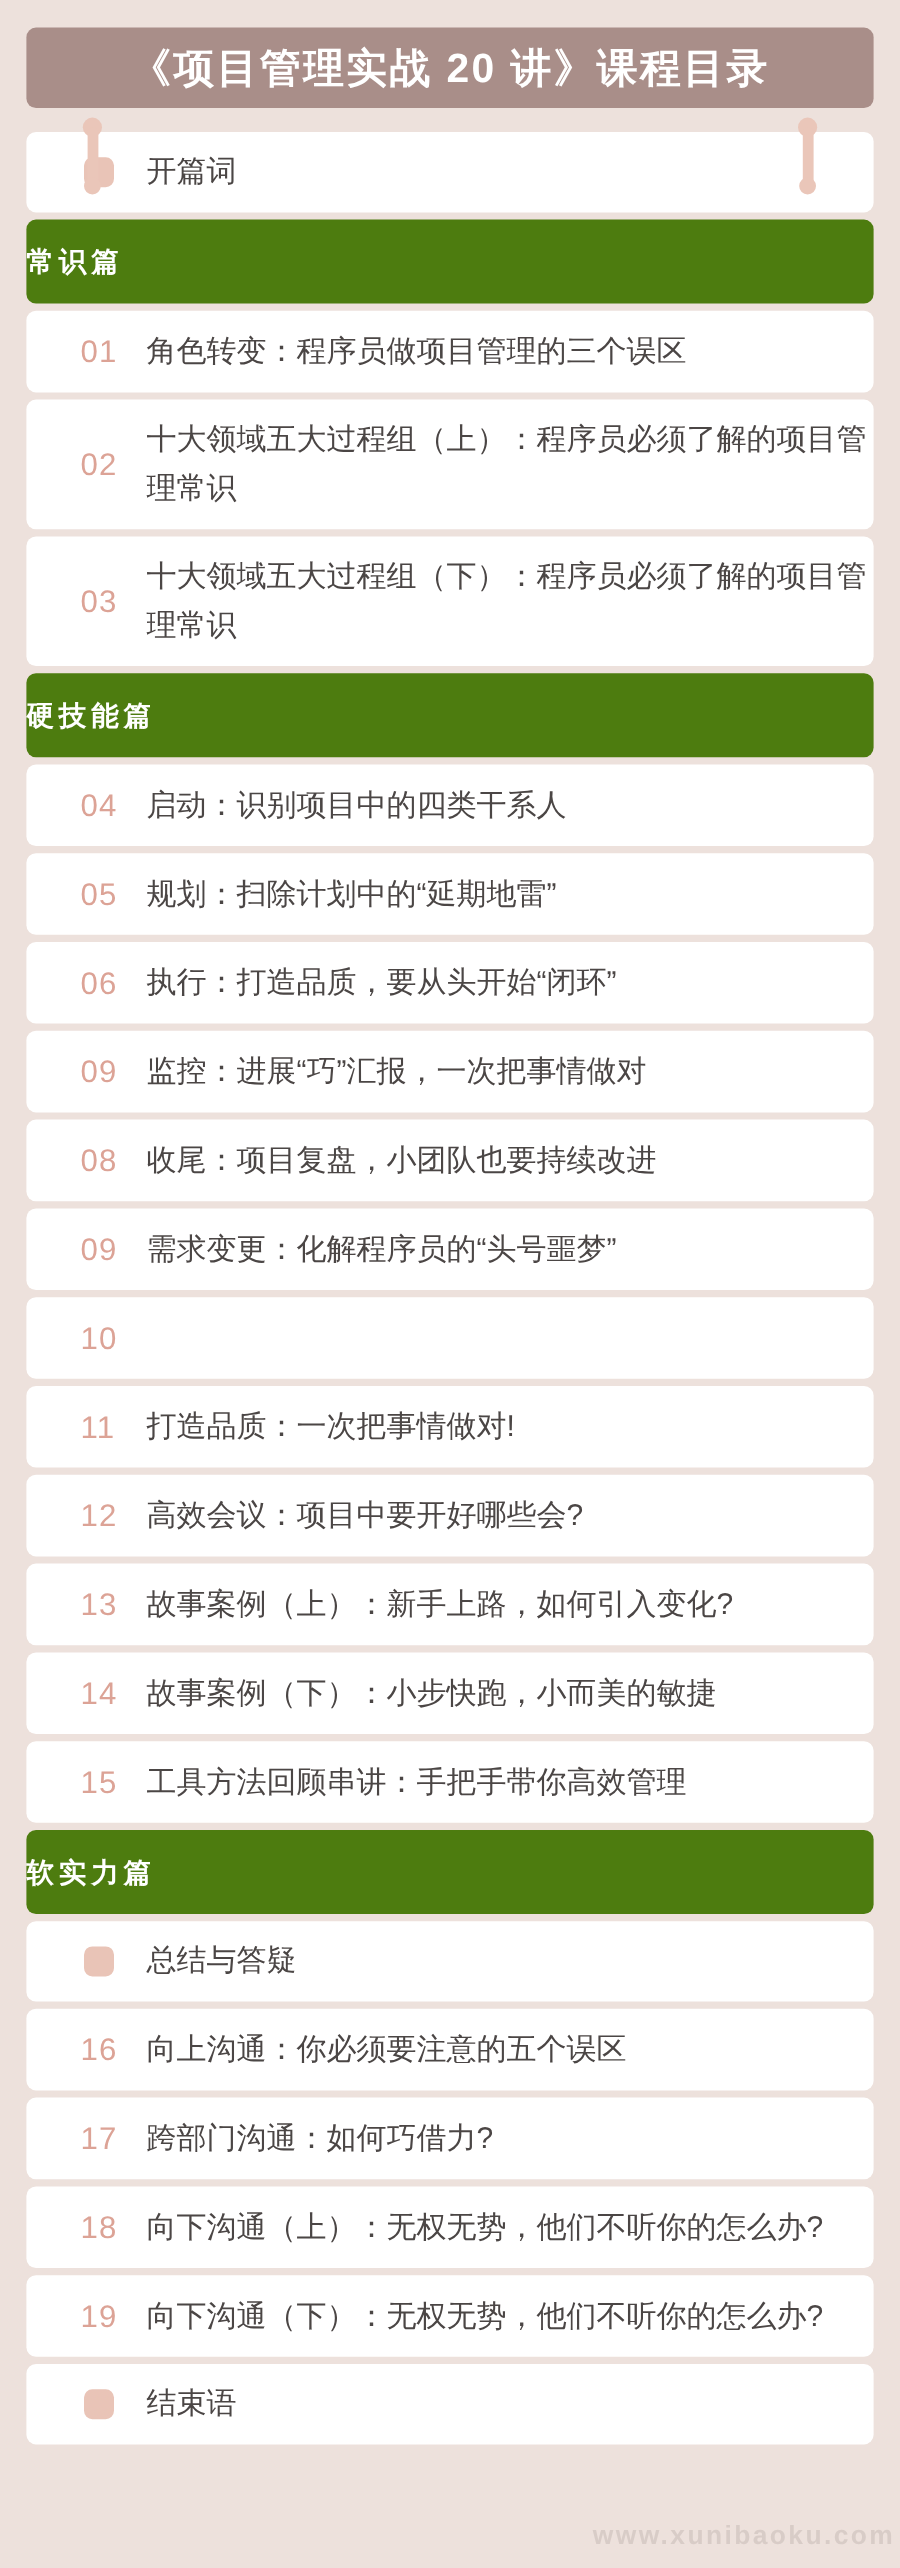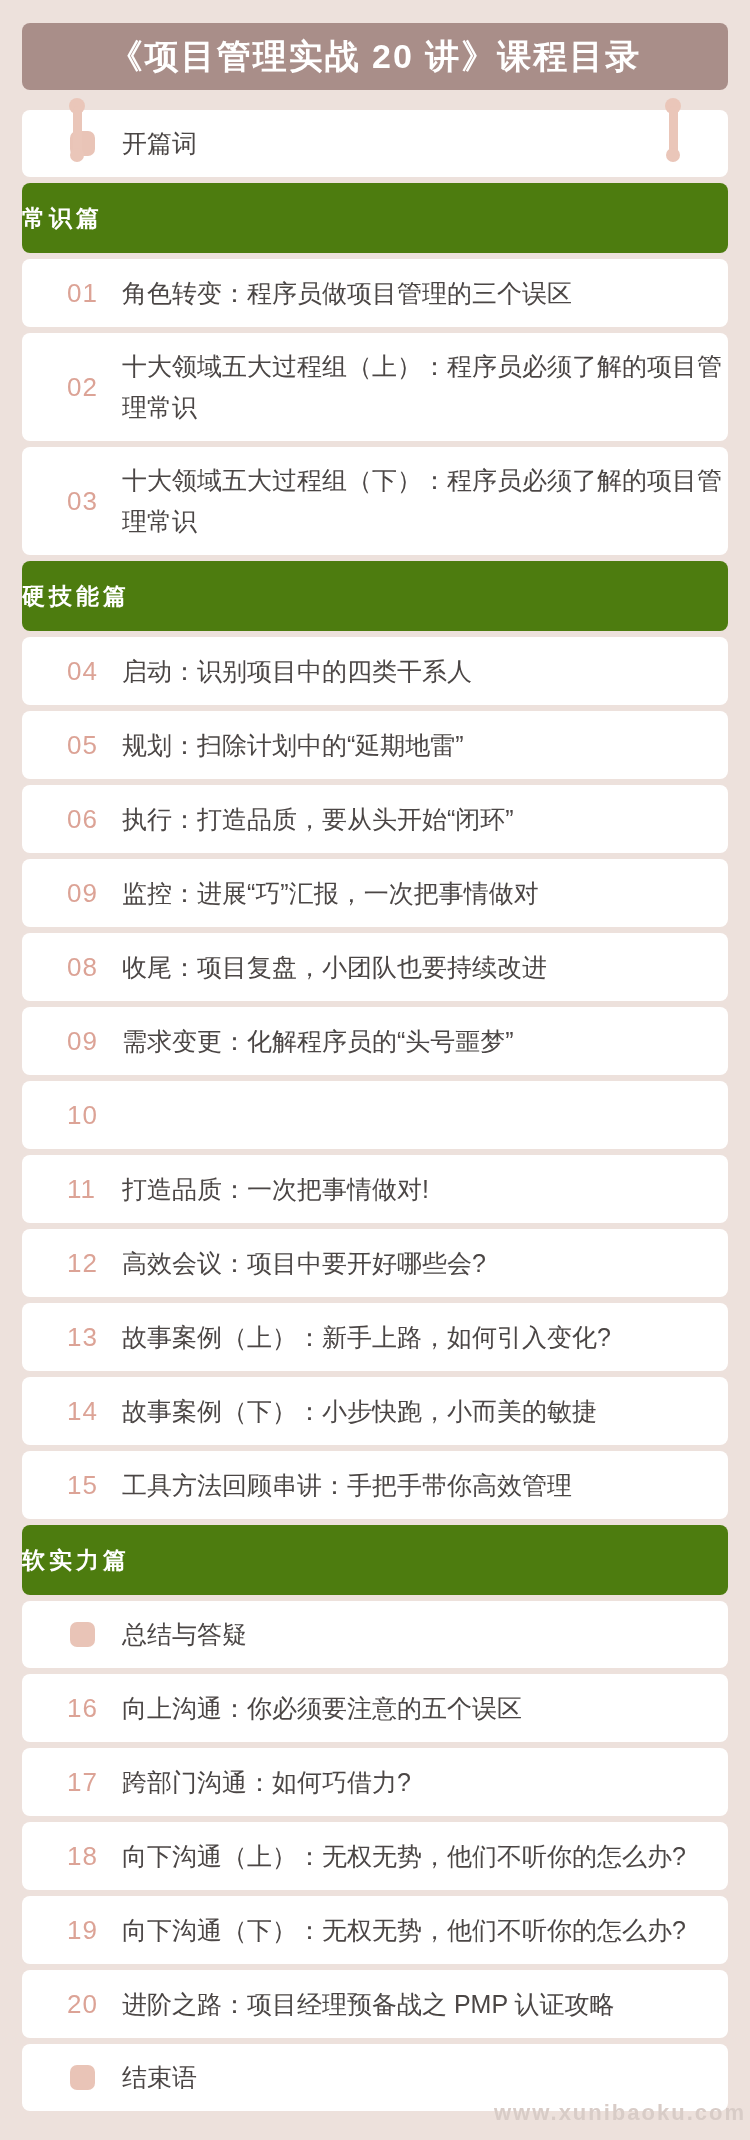--- a/index.html
+++ b/index.html
@@ -217,24 +217,20 @@
     <span class="title">跨部门沟通：如何巧借力?</span>
   </div>
       <div class="row card row-lesson">
     <span class="num">18</span>
     <span class="title">向下沟通（上）：无权无势，他们不听你的怎么办?</span>
   </div>
       <div class="row card row-lesson">
     <span class="num">19</span>
     <span class="title">向下沟通（下）：无权无势，他们不听你的怎么办?</span>
   </div>
-      <div class="row card row-lesson">
-    <span class="num">20</span>
-    <span class="title">进阶之路：项目经理预备战之 PMP 认证攻略</span>
-  </div>
       <div class="row card row-special">
     <span class="sq-icon"></span>
     <span class="title">结束语</span>
   </div>
     </div>
 </div>
 
 <div class="watermark">www.xunibaoku.com</div>
 
 </body></html>

